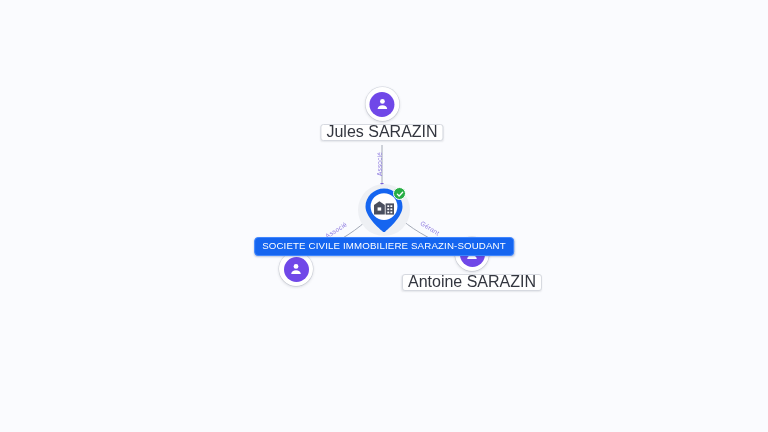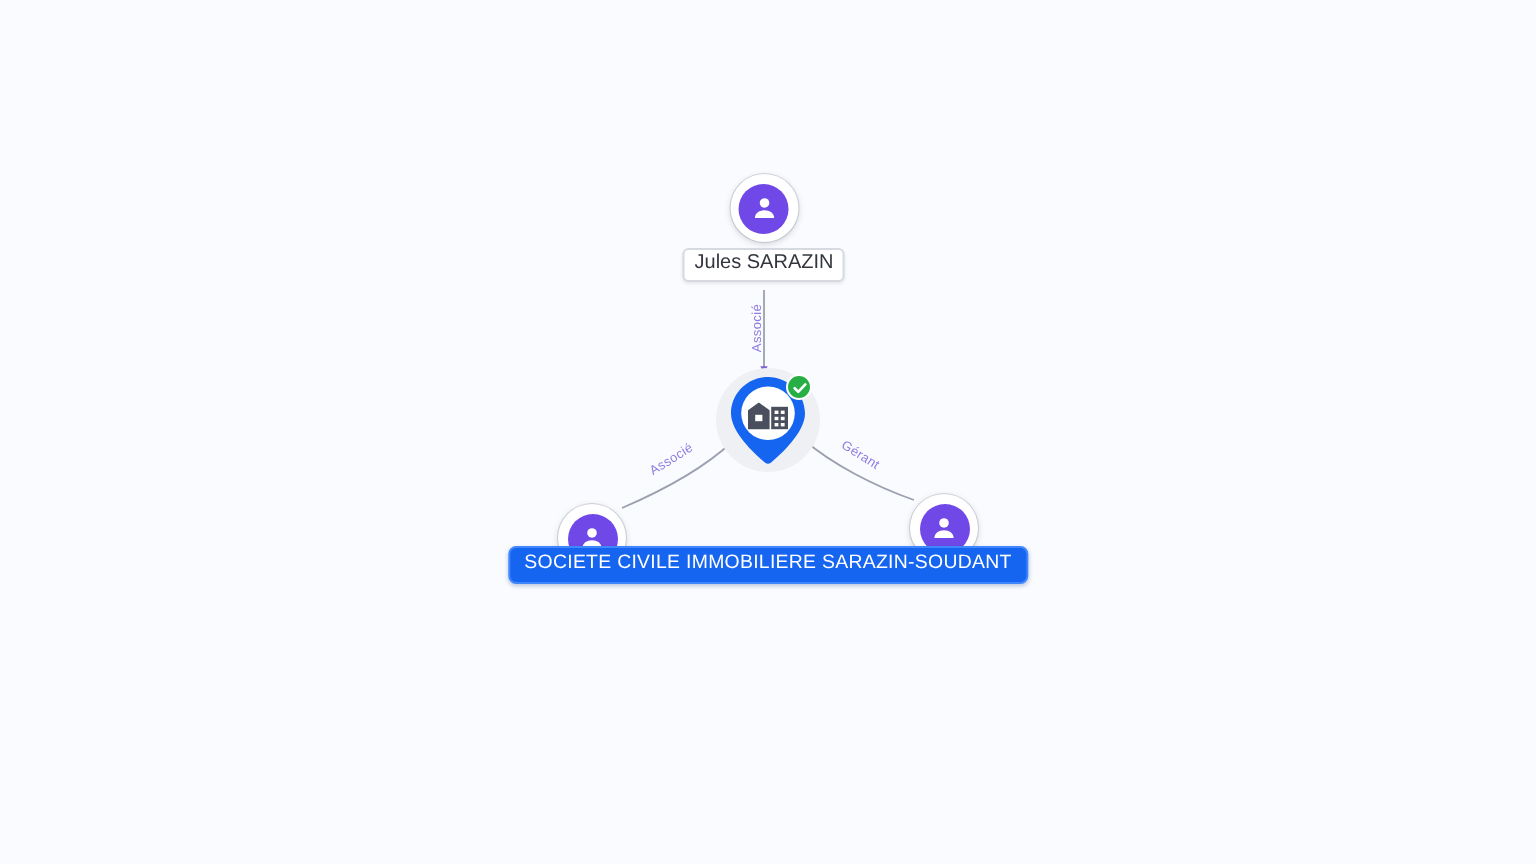--- a/index.html
+++ b/index.html
@@ -62,21 +62,21 @@
   }
   .avatar-circle svg { display: block; }
 
   
   .name-chip {
     margin-top: 3px;
     background: #ffffff;
     border: 1px solid #d6d9e0;
     border-radius: 3px;
     padding: 1px 5px 2px 5px;
-    font-size: 10px;
+    font-size: 16px;
     line-height: 12px;
     color: #33363f;
     white-space: nowrap;
     box-shadow: 0 1px 1.5px rgba(60,64,80,0.10);
   }
 
   
   .company-halo {
     position: absolute;
     left: 50%;
@@ -118,21 +118,20 @@
     background: #1565f0;
     border: 1px solid #3f86ff;
     border-radius: 4px;
     color: #ffffff;
     font-size: 9.7px;
     line-height: 12px;
     letter-spacing: 0.15px;
     padding: 2px 7px 3px 7px;
     white-space: nowrap;
     box-shadow: 0 1px 2px rgba(20,60,140,0.28);
-    margin-top: 36px;
   }
 
   
   .edge-label {
     position: absolute;
     font-size: 6.5px;
     line-height: 7px;
     color: #8f7ce0;
     white-space: nowrap;
     letter-spacing: 0.2px;
@@ -199,20 +198,21 @@
   <div class="node" style="left:472px; top:264px;">
     <div class="node-inner">
       <div class="avatar-ring">
         <div class="avatar-circle">
           <svg width="16" height="16" viewBox="0 0 24 24" fill="#ffffff">
             <circle cx="12" cy="8.2" r="3.6"></circle>
             <path d="M4.8 19.5c0-3.6 3.3-5.8 7.2-5.8s7.2 2.2 7.2 5.8z"></path>
           </svg>
         </div>
       </div>
+      <div class="name-chip">Antoine SARAZIN</div>
     </div>
   </div>
 
   <div class="node" style="left:384px; top:212px;">
     <div class="node-inner" style="width:0;">
       <div class="company-halo"></div>
 
       <div class="pin-wrap" style="transform: translateY(-2px);">
         <svg class="pin" width="44" height="46" viewBox="0 0 44 46" xmlns="http://www.w3.org/2000/svg">
           <path d="M22 1.5C11.8 1.5 3.5 9.7 3.5 19.8c0 9.6 12.6 20.9 17.1 24.6.8.7 2 .7 2.8 0 4.5-3.7 17.1-15 17.1-24.6C40.5 9.7 32.2 1.5 22 1.5z" fill="#1565f0"></path>

